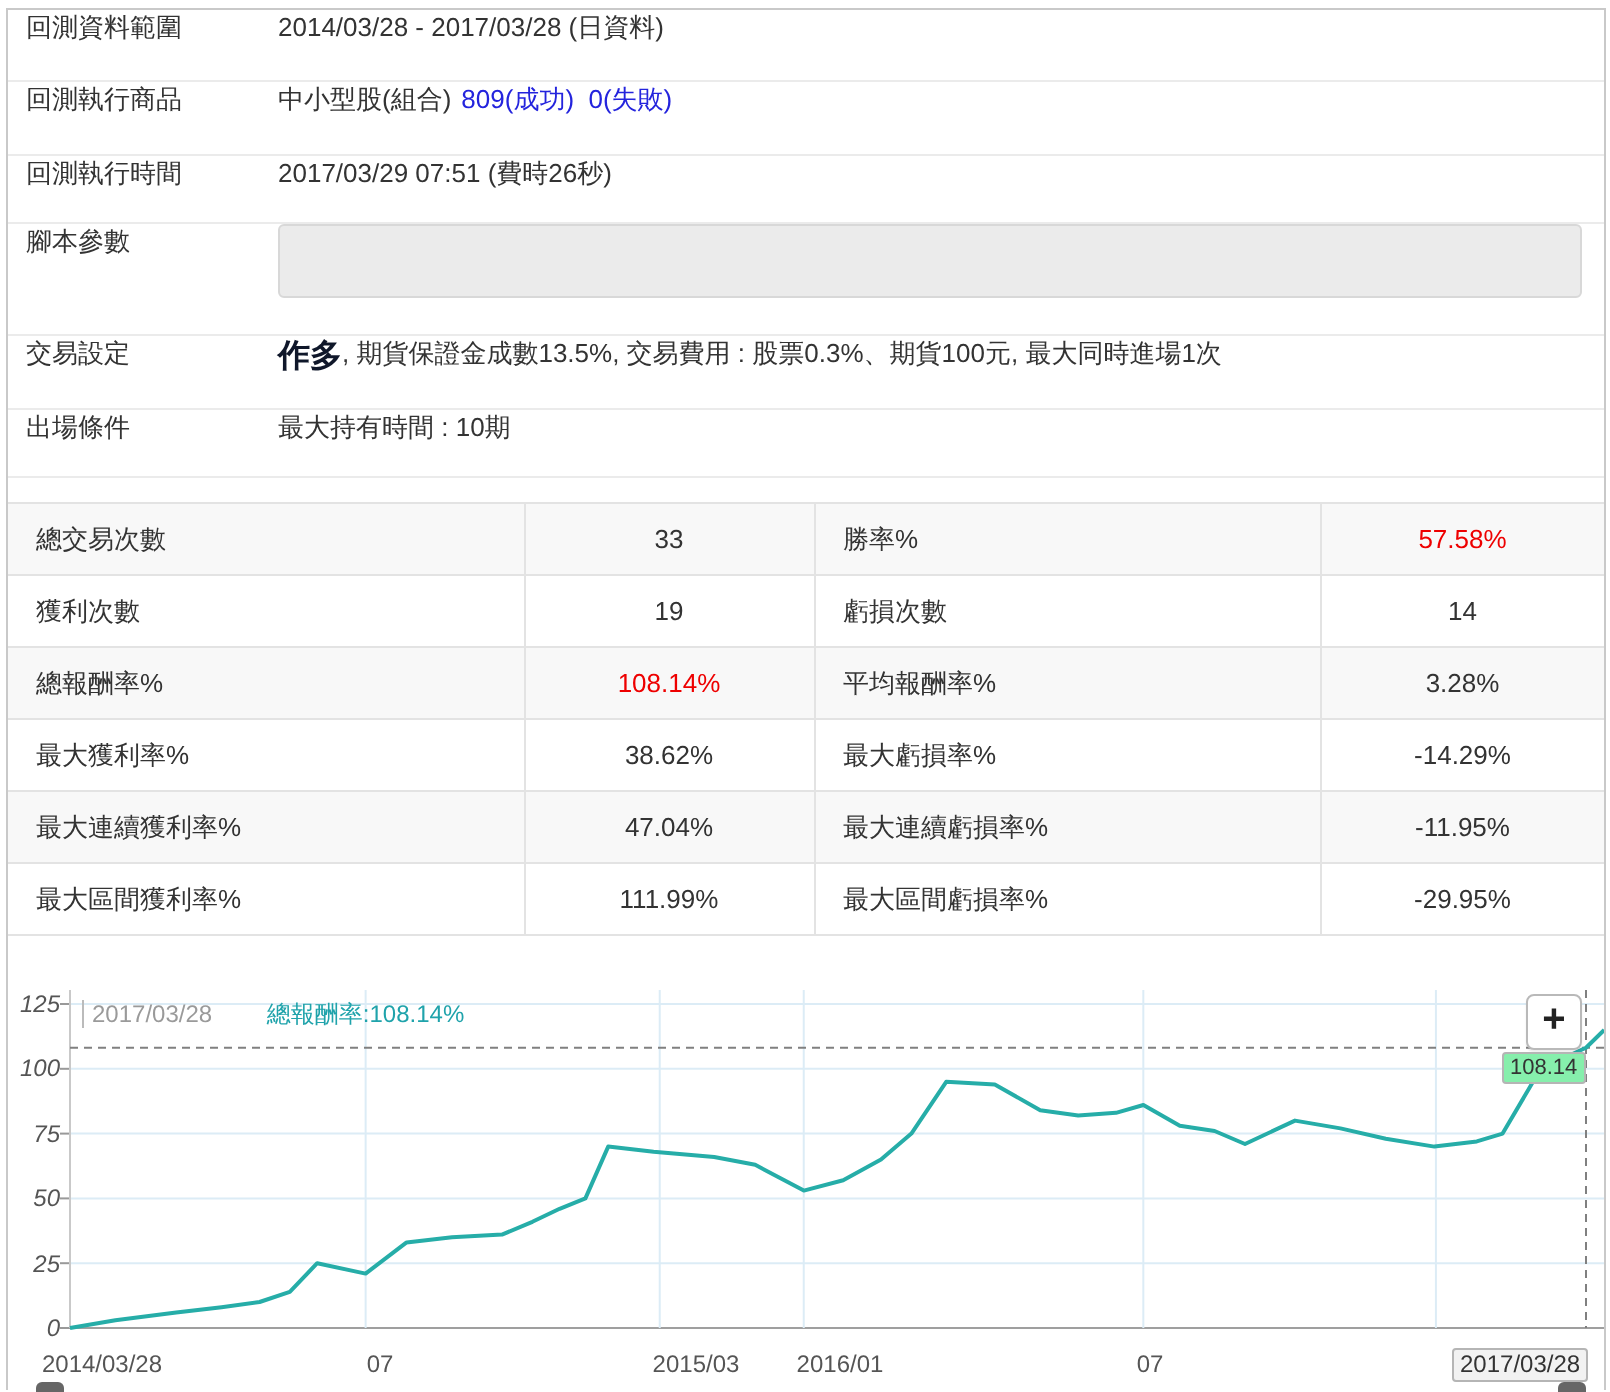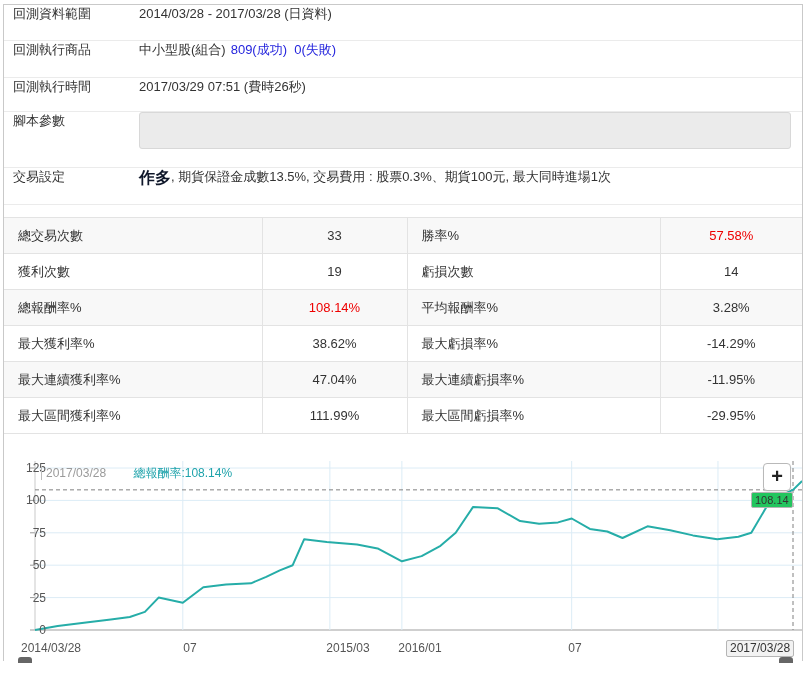--- a/index.html
+++ b/index.html
@@ -21,29 +21,29 @@
   table.stats tr.alt { background:#f8f8f8; }
   td.c-lbl1 { width:258px; padding-left:14px; border-right:1px solid #e3e3e3; }
   td.c-val1 { width:145px; text-align:center; border-right:1px solid #e3e3e3; }
   td.c-lbl2 { width:253px; padding-left:14px; border-right:1px solid #e3e3e3; }
   td.c-val2 { width:142px; text-align:center; }
   .red { color:#ee0000; }
 
   
   .chart { position:relative; width:798px; height:209px; margin-top:18px; }
   .chart svg { position:absolute; left:0; top:0; }
-  .ytick { position:absolute; left:16px; width:26px; text-align:right; font-size:12px; color:#555; line-height:14px; }
+  .ytick { position:absolute; left:0; width:26px; text-align:right; font-size:12px; color:#555; line-height:14px;font-style:italic; }
   .xtick { position:absolute; width:90px; text-align:center; font-size:12px; color:#555; top:189px; }
   .chart-tip { position:absolute; left:37px; top:13px; font-size:12px; white-space:nowrap; }
   .chart-tip .tip-date { color:#9a9a9a; border-left:1px solid #bbb; padding-left:4px; }
   .chart-tip .tip-val { color:#1fa3ab; margin-left:24px; }
   .zoom-btn { position:absolute; left:759px; top:11px; width:28px; height:28px; background:#fff;
               border:1px solid #b9b9b9; border-radius:4px; font-size:20px; font-weight:bold; color:#222;
               text-align:center; line-height:25px; cursor:pointer; box-shadow:0 1px 1px rgba(0,0,0,.08); }
-  .marker-lbl { position:absolute; left:747px; top:40px; font-size:11px; color:#333; background:#22c55e;
+  .marker-lbl { position:absolute; left:747px; top:40px; font-size:11px; color:#333; background:#86efac;
                 border:1px solid #b5b5b5; border-radius:2px; padding:0 3px; line-height:14px; }
   .xhair-lbl { position:absolute; left:722px; top:188px; font-size:12px; color:#333; background:#f2f2f2;
                border:1px solid #b5b5b5; border-radius:2px; padding:0 3px; line-height:15px; z-index:3; }
   .nub { position:absolute; height:6px; width:14px; background:#666; border-radius:3px 3px 0 0; top:205px; }
 </style>
 </head>
 <body>
 
 <div class="container">
 
@@ -61,20 +61,24 @@
     <span>2017/03/29 07:51 (費時26秒)</span>
   </div>
   <div class="info-row h56">
     <span class="lbl">腳本參數</span>
     <div class="script-box"></div>
   </div>
   <div class="info-row h37">
     <span class="lbl">交易設定</span>
     <span class="em-red">作多</span>
     <span>, 期貨保證金成數13.5%, 交易費用 : 股票0.3%、期貨100元, 最大同時進場1次</span>
+  </div>
+  <div class="info-row h34">
+    <span class="lbl">出場條件</span>
+    <span>最大持有時間 : 10期</span>
   </div>
 
   <table class="stats">
     <tbody>
         <tr class="alt">
       <td class="c-lbl1">總交易次數</td>
       <td class="c-val1">33</td>
       <td class="c-lbl2">勝率%</td>
       <td class="c-val2 red">57.58%</td>
     </tr>

